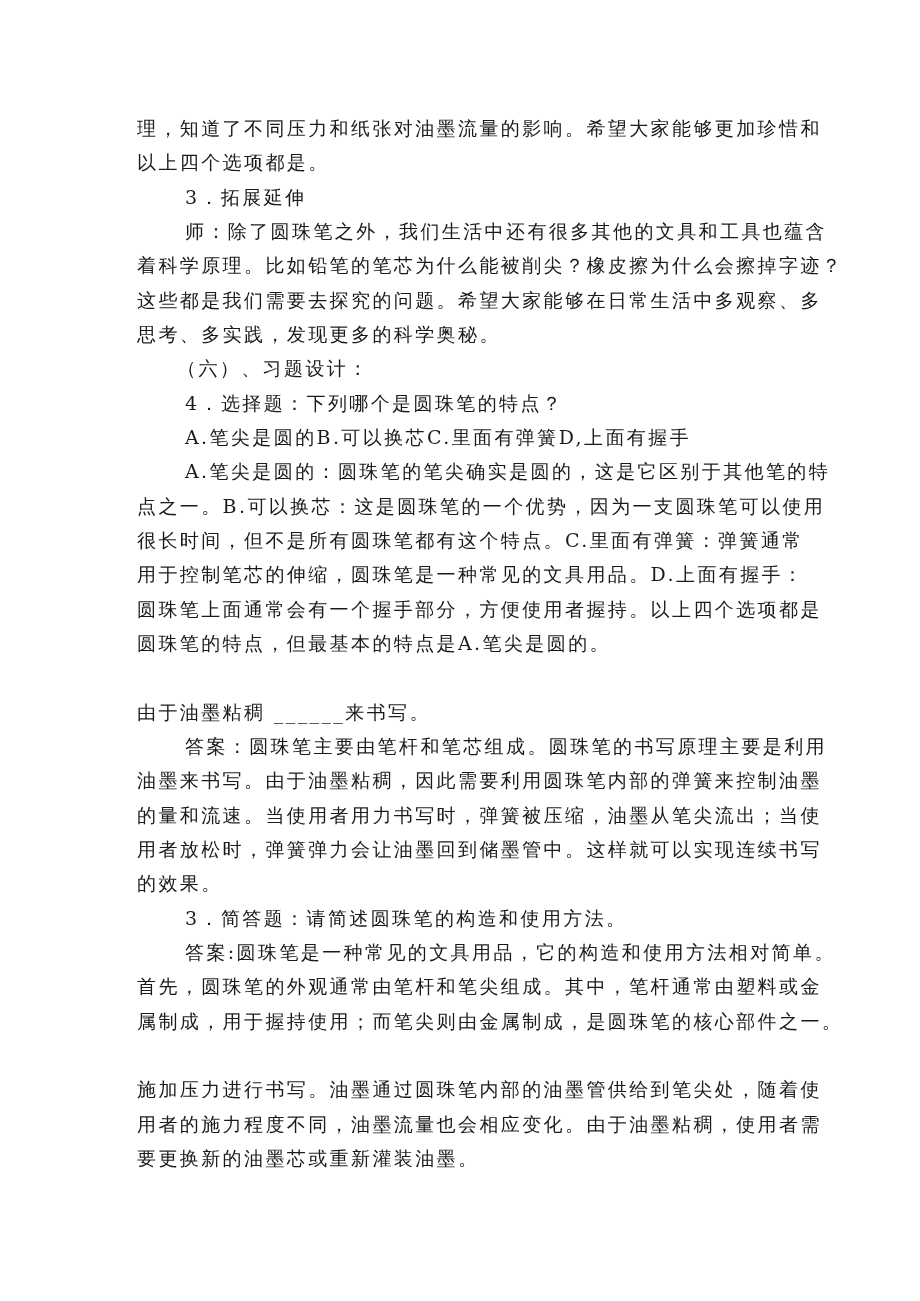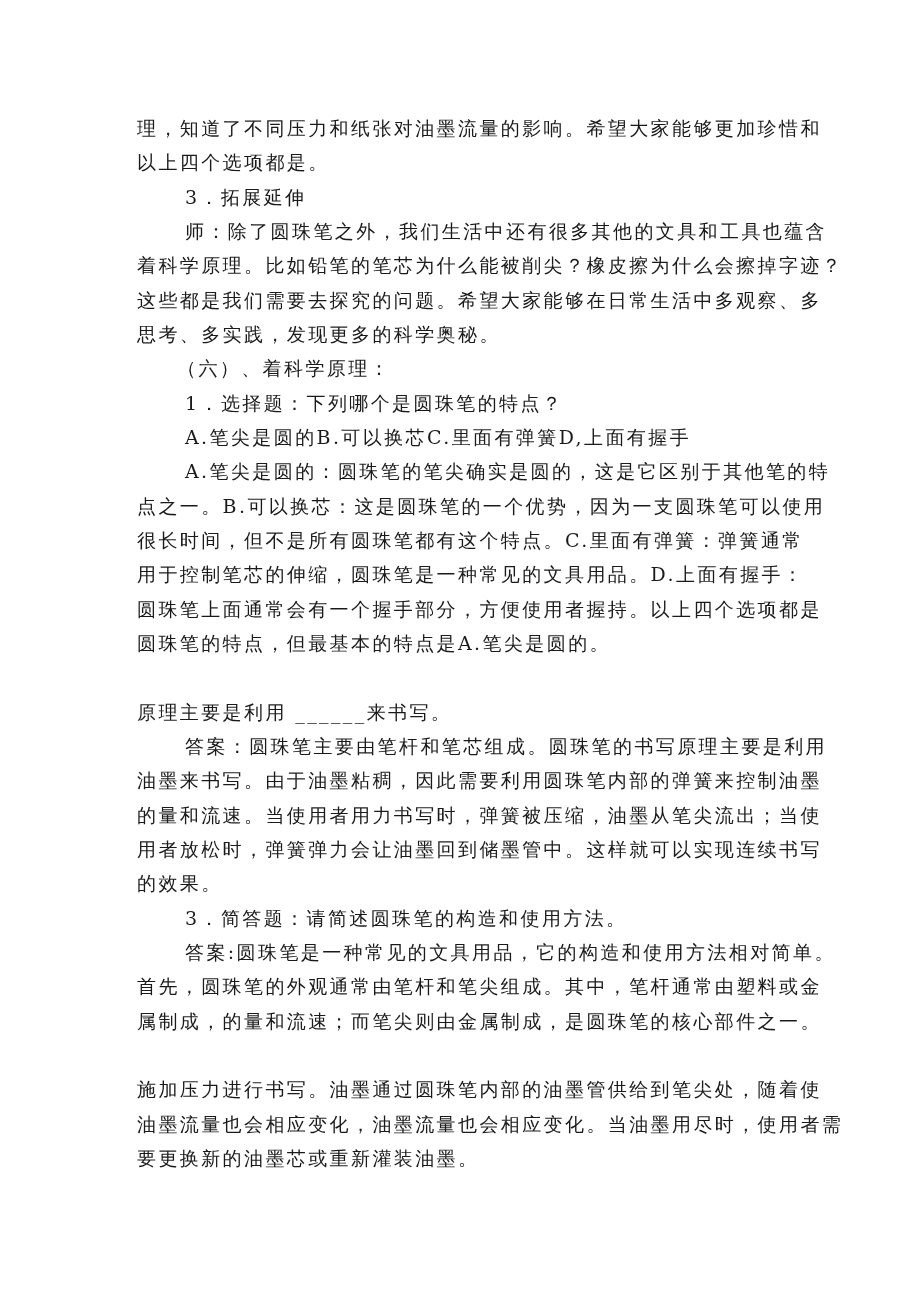--- a/index.html
+++ b/index.html
@@ -39,35 +39,35 @@
 <body>
 
 <div class="page">
   <div class="line" style="top:113px">理，知道了不同压力和纸张对油墨流量的影响。希望大家能够更加珍惜和</div>
   <div class="line" style="top:147px">以上四个选项都是。</div>
   <div class="line indent" style="top:182px">3．拓展延伸</div>
   <div class="line indent" style="top:216px">师：除了圆珠笔之外，我们生活中还有很多其他的文具和工具也蕴含</div>
   <div class="line" style="top:250px">着科学原理。比如铅笔的笔芯为什么能被削尖？橡皮擦为什么会擦掉字迹？</div>
   <div class="line" style="top:285px">这些都是我们需要去探究的问题。希望大家能够在日常生活中多观察、多</div>
   <div class="line" style="top:319px">思考、多实践，发现更多的科学奥秘。</div>
-  <div class="line heading6" style="top:353px">（六）、着科学原理：</div>
-  <div class="line indent" style="top:388px">1．选择题：下列哪个是圆珠笔的特点？</div>
+  <div class="line heading6" style="top:353px">（六）、习题设计：</div>
+  <div class="line indent" style="top:388px">4．选择题：下列哪个是圆珠笔的特点？</div>
   <div class="line indent" style="top:422px">A.笔尖是圆的B.可以换芯C.里面有弹簧D,上面有握手</div>
   <div class="line indent" style="top:456px">A.笔尖是圆的：圆珠笔的笔尖确实是圆的，这是它区别于其他笔的特</div>
   <div class="line" style="top:491px">点之一。B.可以换芯：这是圆珠笔的一个优势，因为一支圆珠笔可以使用</div>
   <div class="line" style="top:525px">很长时间，但不是所有圆珠笔都有这个特点。C.里面有弹簧：弹簧通常</div>
   <div class="line" style="top:559px">用于控制笔芯的伸缩，圆珠笔是一种常见的文具用品。D.上面有握手：</div>
   <div class="line" style="top:594px">圆珠笔上面通常会有一个握手部分，方便使用者握持。以上四个选项都是</div>
   <div class="line" style="top:628px">圆珠笔的特点，但最基本的特点是A.笔尖是圆的。</div>
-  <div class="line" style="top:697px">原理主要是利用 ______来书写。</div>
+  <div class="line" style="top:697px">由于油墨粘稠 ______来书写。</div>
   <div class="line indent" style="top:731px">答案：圆珠笔主要由笔杆和笔芯组成。圆珠笔的书写原理主要是利用</div>
   <div class="line" style="top:765px">油墨来书写。由于油墨粘稠，因此需要利用圆珠笔内部的弹簧来控制油墨</div>
   <div class="line" style="top:800px">的量和流速。当使用者用力书写时，弹簧被压缩，油墨从笔尖流出；当使</div>
   <div class="line" style="top:834px">用者放松时，弹簧弹力会让油墨回到储墨管中。这样就可以实现连续书写</div>
   <div class="line" style="top:868px">的效果。</div>
   <div class="line indent" style="top:903px">3．简答题：请简述圆珠笔的构造和使用方法。</div>
   <div class="line indent" style="top:937px">答案:圆珠笔是一种常见的文具用品，它的构造和使用方法相对简单。</div>
   <div class="line" style="top:971px">首先，圆珠笔的外观通常由笔杆和笔尖组成。其中，笔杆通常由塑料或金</div>
-  <div class="line" style="top:1006px">属制成，的量和流速；而笔尖则由金属制成，是圆珠笔的核心部件之一。</div>
+  <div class="line" style="top:1006px">属制成，用于握持使用；而笔尖则由金属制成，是圆珠笔的核心部件之一。</div>
   <div class="line" style="top:1074px">施加压力进行书写。油墨通过圆珠笔内部的油墨管供给到笔尖处，随着使</div>
-  <div class="line" style="top:1109px">油墨流量也会相应变化，油墨流量也会相应变化。当油墨用尽时，使用者需</div>
+  <div class="line" style="top:1109px">用者的施力程度不同，油墨流量也会相应变化。由于油墨粘稠，使用者需</div>
   <div class="line" style="top:1143px">要更换新的油墨芯或重新灌装油墨。</div>
 </div>
 
 </body></html>

